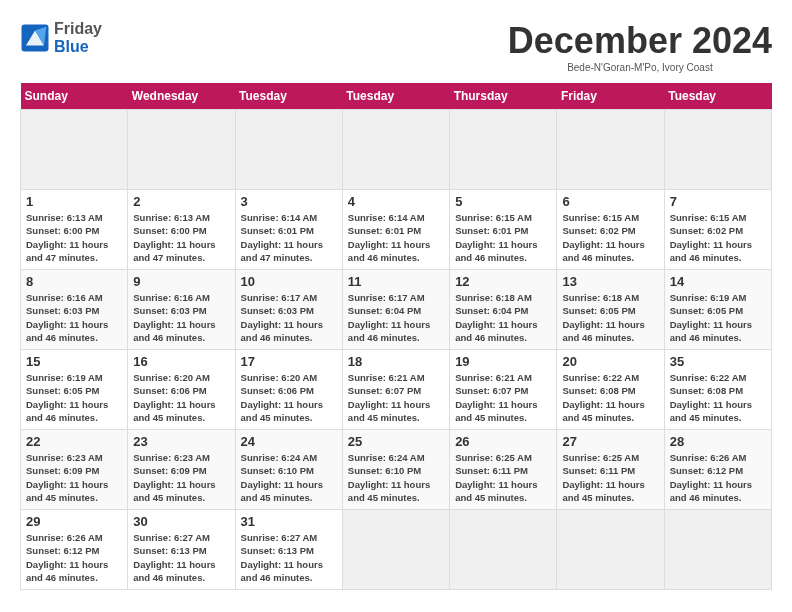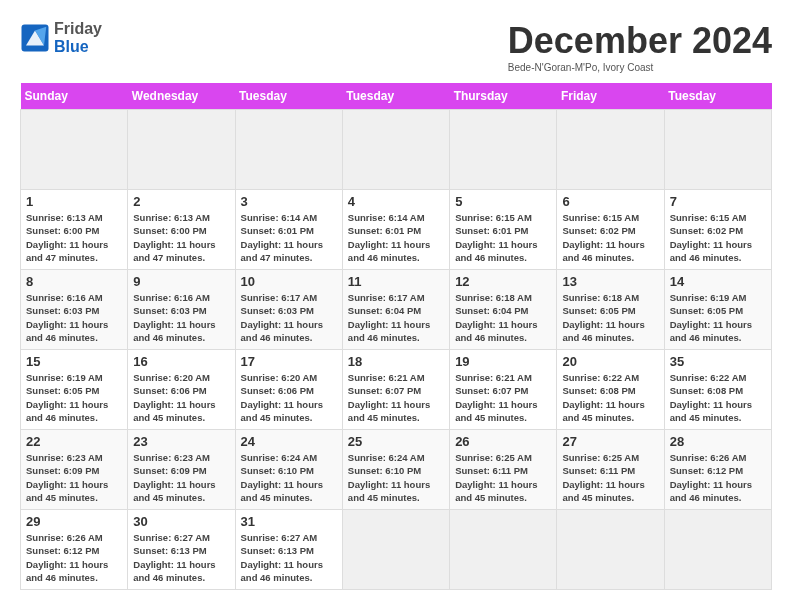--- a/index.html
+++ b/index.html
@@ -21,39 +21,39 @@
       align-items: center;
     }
     .logo-general { color: #555; }
     .logo-blue { color: #1565C0; }
     .logo-icon {
       width: 30px;
       height: 30px;
       margin-right: 4px;
     }
     .title-block {
-      text-align: left;
+      text-align: center;
       margin-left: 35px;
     }
     .month-title {
       font-size: 36px;
       font-weight: bold;
       color: #333;
     }
     .location {
       font-size: 10px;
       color: #555;
     }
     table {
       width: 100%;
       border-collapse: collapse;
       font-size: 10px;
     }
     thead th {
-      background: #d946ef;
+      background: #be185d;
       color: #fff;
       padding: 6px 4px;
       text-align: left;
       font-size: 12px;
       font-weight: bold;
     }
     tbody tr {
       vertical-align: top;
     }
     tbody td {

